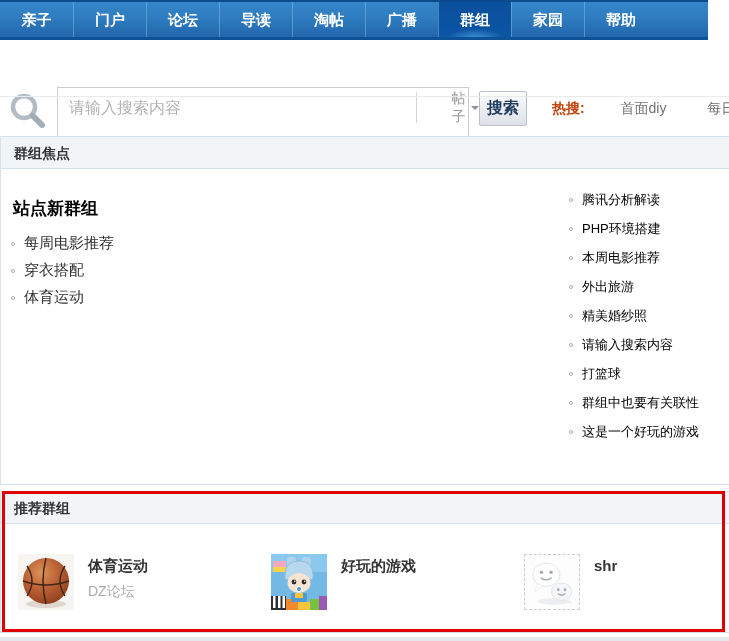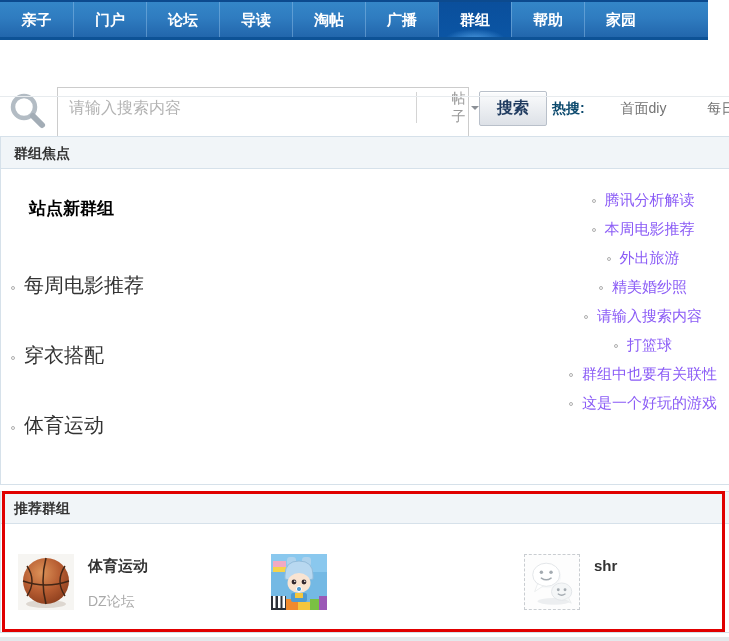--- a/index.html
+++ b/index.html
@@ -19,79 +19,79 @@
   .search-bar { position:absolute; top:40px; left:0; width:780px; height:57px; background:#fff; }
   .search-divider { position:absolute; top:96px; left:0; width:780px; height:1px; background:#e7ebee; }
   .mag { position:absolute; left:8px; top:51px; }
   .search-box { position:absolute; left:57px; top:47px; width:412px; height:57px; border:1px solid #ccc; background:#fff; }
   .search-box input { position:absolute; left:0; top:0; width:358px; height:39px; border:none; outline:none;
                       padding:0 8px 0 11px; font-size:16px; color:#333; font-family:inherit; }
   .search-box input::placeholder { color:#b3b3b3; }
   .search-type { position:absolute; right:0; top:4px; width:52px; height:31px; border-left:1px solid #d4d4d4;
                  display:flex; align-items:center; justify-content:center; color:#999; font-size:14px; cursor:pointer;padding-left:45px; }
   .search-type .tri { width:0; height:0; border:4px solid transparent; border-top-color:#8b9096; margin-left:5px; margin-top:4px; }
-  .search-btn { position:absolute; left:479px; top:51px; width:68px; height:35px;
+  .search-btn { position:absolute; left:479px; top:51px; width:48px; height:35px;
                 background:linear-gradient(#fbfcfd,#dde1e7); border:1px solid #b9c0ca; border-radius:2px;
                 box-shadow:inset 0 1px 0 #fff; font-size:16px; font-weight:bold; color:#1f3a5f;
                 font-family:Liberation Serif, serif; cursor:pointer; }
   .hot { position:absolute; left:552px; top:60px; white-space:nowrap; font-size:14px; }
-  .hot-label { font-weight:bold; color:#0c4a6e; margin-right:8px; }
+  .hot-label { font-weight:bold; color:#c2410c; margin-right:8px; }
   .hot a { color:#737373; text-decoration:none; margin-right:13px; cursor:pointer;margin-left:24px; }
 
   
   .breadcrumb { position:absolute; top:97px; left:0; width:729px; height:39px; }
   .crumb-home { position:absolute; left:6px; top:107px; cursor:pointer; }
   .crumb-sep { position:absolute; left:31px; top:105px; color:#ccd2d8; font-size:12px; }
   .crumb-cur { position:absolute; left:45px; top:104px; color:#666; font-size:13px; }
 
   
   .panel { position:absolute; left:0; width:778px; background:#fff; border:1px solid #d6e1ea; }
   .panel-hd { height:32px; line-height:32px; padding-left:13px; background:#f1f5f8;
               border-bottom:1px solid #d6e1ea; font-size:14px; font-weight:bold; color:#333; }
   .panel-focus { top:136px; height:349px; }
   .panel-focus .panel-bd { position:relative; height:315px; }
-  .col-heading { position:absolute; left:28px; top:28px; font-size:17px; font-weight:bold; color:#000;text-align:right; }
+  .col-heading { position:absolute; left:12px; top:28px; font-size:17px; font-weight:bold; color:#000;text-align:right; }
   ul.plain { list-style:none; }
   .col-left-list { position:absolute; left:10px; top:60px; }
-  .col-left-list li { line-height:27px; font-size:20px; color:#333; cursor:pointer; white-space:nowrap;margin-top:43px; }
+  .col-left-list li { line-height:27px; font-size:15px; color:#333; cursor:pointer; white-space:nowrap; }
   .col-right-list { position:absolute; left:568px; top:16px; }
-  .col-right-list li { line-height:29px; font-size:15px; color:#8b5cf6; cursor:pointer; white-space:nowrap;text-align:center; }
+  .col-right-list li { line-height:29px; font-size:13px; color:#000000; cursor:pointer; white-space:nowrap; }
   .dot { display:inline-block; width:4px; height:4px; border:1px solid #aeaeae; border-radius:50%;
          margin-right:9px; vertical-align:2px; background:#fdfdfd; }
 
   .panel-rec { top:491px; height:142px; }
   .groups { display:flex; padding:30px 0 0 17px; }
   .group { width:264px; display:flex; cursor:pointer; }
   .gimg { width:56px; height:56px; flex:0 0 56px; }
   .gimg.dashed { border:1px dashed #c9cdd1; background:#fdfdfd; }
   .gtxt { margin-left:14px; padding-top:3px; }
   .gname { font-size:15px; font-weight:bold; color:#333; }
-  .gdesc { margin-top:17px; font-size:14px; color:#aaa; }
+  .gdesc { margin-top:7px; font-size:14px; color:#aaa; }
 
   
   .red-box { position:absolute; left:2px; top:491px; width:723px; height:141px;
              border:3px solid #e00000; pointer-events:none; z-index:20; }
 
   .bottom-strip { position:absolute; left:0; top:637px; width:729px; height:4px; background:#e4e8eb; }
 </style>
 </head>
 <body>
 
 <div class="viewport">
 
   <nav class="topnav">
     <a class="nav-item">亲子</a>
     <a class="nav-item">门户</a>
     <a class="nav-item">论坛</a>
     <a class="nav-item">导读</a>
     <a class="nav-item">淘帖</a>
     <a class="nav-item">广播</a>
     <a class="nav-item active">群组</a>
+    <a class="nav-item">家园</a>
     <a class="nav-item">帮助</a>
-    <a class="nav-item">家园</a>
   </nav>
 
   <div class="search-bar">
     <svg class="mag" width="40" height="40" viewBox="0 0 40 40">
       <circle cx="16" cy="16" r="11" fill="none" stroke="#b3bcc4" stroke-width="4.5"></circle>
       <line x1="25" y1="25" x2="34" y2="34" stroke="#a3adb6" stroke-width="6" stroke-linecap="round"></line>
     </svg>
     <div class="search-box">
       <input type="text" placeholder="请输入搜索内容" style="">
       <div class="search-type">
@@ -121,20 +121,21 @@
     <div class="panel-hd">群组焦点</div>
     <div class="panel-bd">
       <h2 class="col-heading">站点新群组</h2>
       <ul class="plain col-left-list">
         <li><i class="dot"></i><span>每周电影推荐</span></li>
         <li><i class="dot"></i><span>穿衣搭配</span></li>
         <li><i class="dot"></i><span>体育运动</span></li>
       </ul>
       <ul class="plain col-right-list">
         <li><i class="dot"></i><span>腾讯分析解读</span></li>
+        <li><i class="dot"></i><span>PHP环境搭建</span></li>
         <li><i class="dot"></i><span>本周电影推荐</span></li>
         <li><i class="dot"></i><span>外出旅游</span></li>
         <li><i class="dot"></i><span>精美婚纱照</span></li>
         <li><i class="dot"></i><span>请输入搜索内容</span></li>
         <li><i class="dot"></i><span>打篮球</span></li>
         <li><i class="dot"></i><span>群组中也要有关联性</span></li>
         <li><i class="dot"></i><span>这是一个好玩的游戏</span></li>
       </ul>
     </div>
   </section>
@@ -185,20 +186,24 @@
           <path d="M14 21 Q14 7 28 7 Q42 7 42 21 L42 25 Q28 29 14 25 Z" fill="#b8d8f0" stroke="#93bcda" stroke-width="1"></path>
           <ellipse cx="28" cy="29" rx="11.5" ry="10" fill="#f9e4d2"></ellipse>
           <circle cx="23" cy="28" r="2.4" fill="#34282e"></circle>
           <circle cx="33" cy="28" r="2.4" fill="#34282e"></circle>
           <circle cx="23.8" cy="27.2" r="0.8" fill="#fff"></circle>
           <circle cx="33.8" cy="27.2" r="0.8" fill="#fff"></circle>
           <circle cx="28" cy="35" r="2.6" fill="#4f9ad0" stroke="#fff" stroke-width="1"></circle>
           <rect x="20" y="39" width="16" height="9" rx="2" fill="#4f9ad0"></rect>
           <rect x="24" y="39" width="8" height="5" fill="#f5c63c"></rect>
         </svg>
+        <div class="gtxt">
+          <div class="gname">好玩的游戏</div>
+          <div class="gdesc"></div>
+        </div>
       </div>
 
       <div class="group">
         <svg class="gimg dashed" viewBox="0 0 56 56">
           <rect width="56" height="56" fill="#fdfdfd"></rect>
           <ellipse cx="30" cy="48" rx="17" ry="3.5" fill="#eceef0"></ellipse>
           <ellipse cx="23" cy="22" rx="14.5" ry="12.5" fill="#f7f8f9"></ellipse>
           <ellipse cx="22" cy="20.5" rx="14" ry="12" fill="#ffffff" stroke="#e2e5e8" stroke-width="1"></ellipse>
           <polygon points="13,30 10,38 19,32" fill="#fff" stroke="#e8eaec" stroke-width="0.8"></polygon>
           <circle cx="17" cy="18" r="1.8" fill="#a4abb1"></circle>

